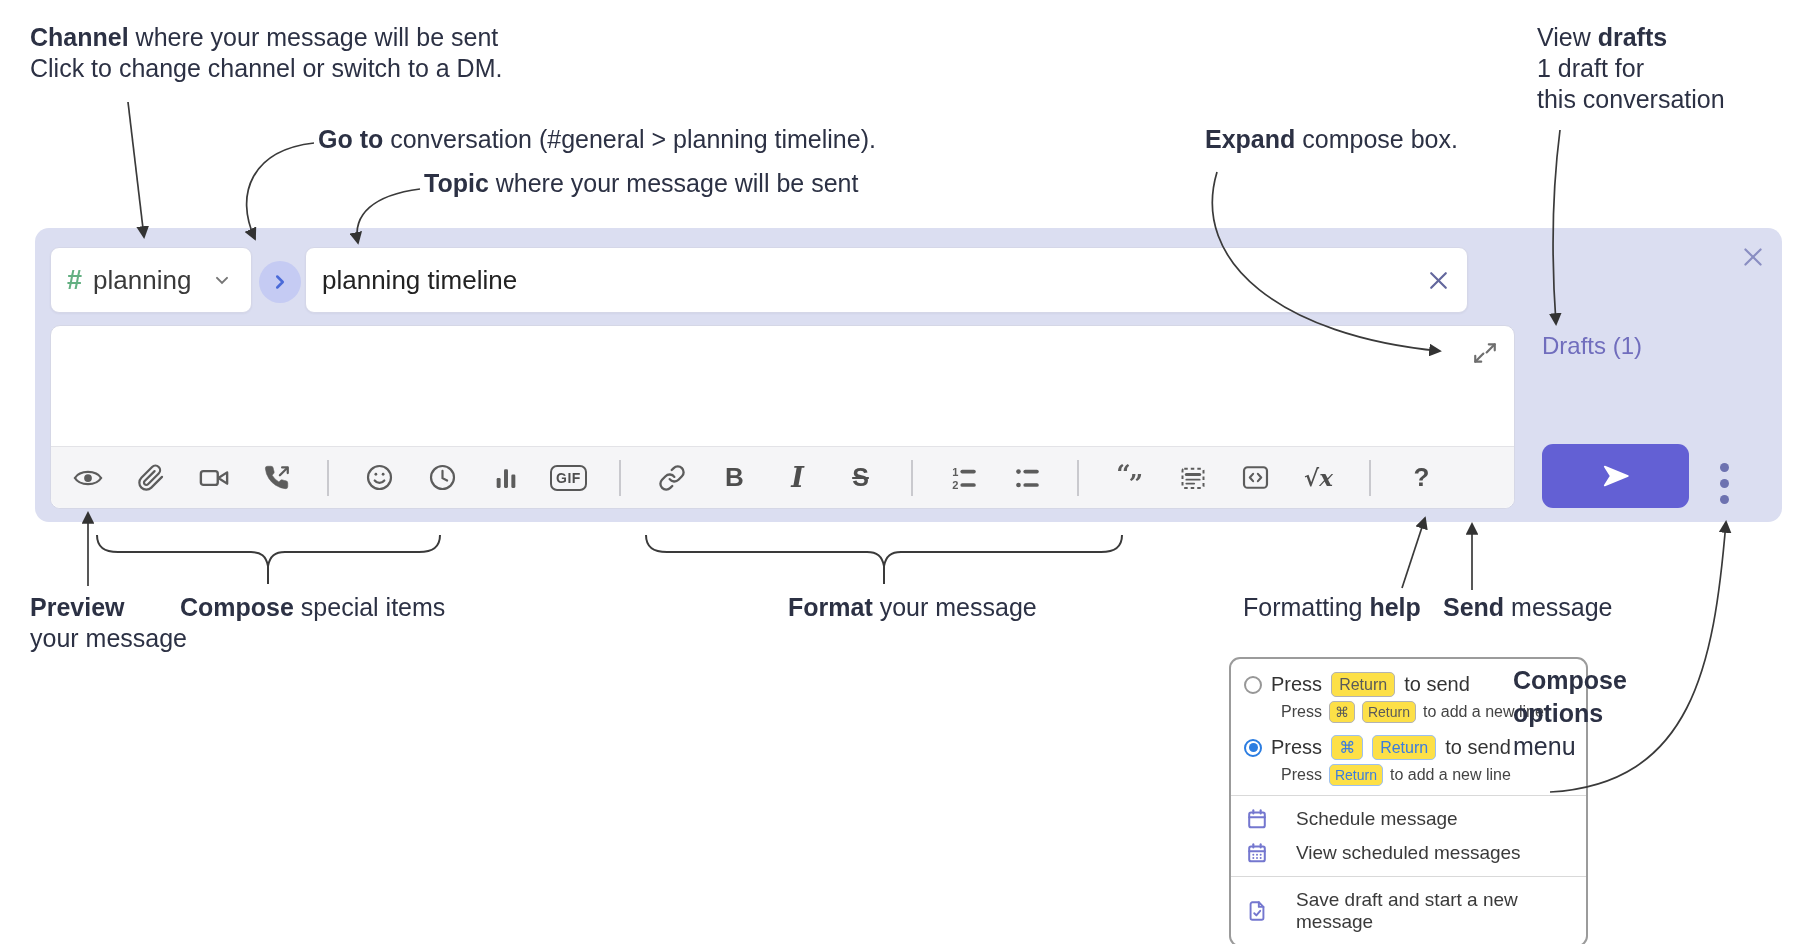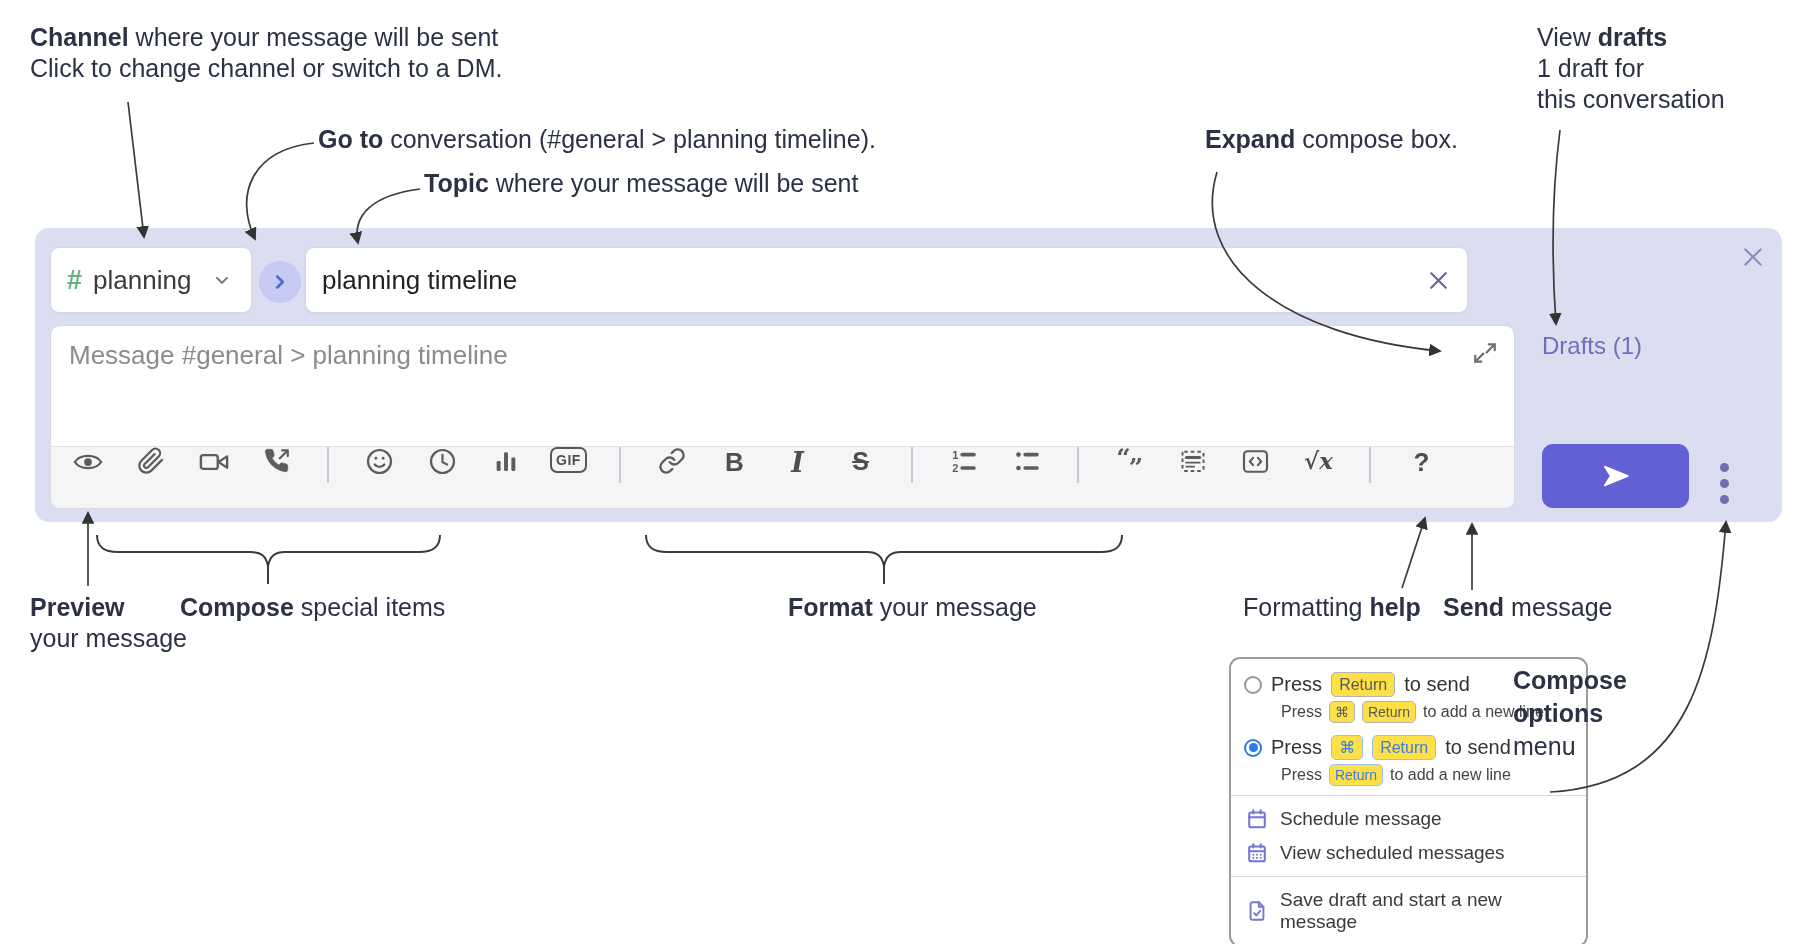--- a/index.html
+++ b/index.html
@@ -23,21 +23,21 @@
     border-radius:50%;background:#c5cbf3;display:flex;align-items:center;justify-content:center;cursor:pointer;padding:0;}
   .topic-input{left:270px;top:19px;width:1163px;height:66px;padding:0 16px;justify-content:space-between;}
   .topic-text{font-size:26px;color:#222;}
   .x-btn{cursor:pointer;display:flex;}
   .box-close{position:absolute;left:1705px;top:16px;cursor:pointer;}
   .msgbox{position:absolute;left:15px;top:97px;width:1465px;height:184px;background:#fff;
     border:1px solid #d5d7e6;border-radius:10px;box-sizing:border-box;}
   .placeholder{position:absolute;left:18px;top:14px;font-size:26px;color:#8b8b8b;cursor:text;}
   .expand-ic{position:absolute;right:16px;top:14px;cursor:pointer;}
   .toolbar{position:absolute;left:0;right:0;bottom:0;height:62px;background:#f5f5f7;
-    border-top:1px solid #e3e3e7;border-radius:0 0 10px 10px;display:flex;align-items:flex-start;
+    border-top:1px solid #e3e3e7;border-radius:0 0 10px 10px;display:flex;align-items:center;
     padding:0 14px;gap:18px;box-sizing:border-box;}
   .tb{width:45px;min-width:45px;display:flex;align-items:center;justify-content:center;
     color:#555;cursor:pointer;}
   .tb-txt{font-size:26px;font-weight:700;color:#4e4e4e;}
   .tb-italic{font-family:"DejaVu Serif",serif;font-style:italic;font-weight:600;font-size:27px;}
   .tb-strike{text-decoration:line-through;font-size:25px;}
   .tb-math{font-family:"DejaVu Serif",serif;font-style:italic;font-size:23px;font-weight:600;}
   .tb-help{font-size:26px;font-weight:600;}
   .gif-chip{border:2.5px solid #585858;border-radius:7px;font-size:14px;font-weight:700;
     padding:3px 4px;letter-spacing:.5px;color:#4e4e4e;}
@@ -57,21 +57,21 @@
   .opt-sub{display:flex;align-items:center;gap:7px;font-size:16px;color:#444;margin:4px 0 7px 37px;}
   .radio{width:18px;height:18px;min-width:18px;border:2px solid #979797;border-radius:50%;
     box-sizing:border-box;position:relative;cursor:pointer;}
   .radio.sel{border-color:#2b7de1;}
   .radio.sel::after{content:"";position:absolute;inset:2.5px;background:#2b7de1;border-radius:50%;}
   .key{border:1.5px solid #b3b3b3;border-radius:5px;padding:0 7px;font-size:16px;color:#5a5a5a;
     line-height:23px;background:#fde047;white-space:nowrap;}
   .key.sm{font-size:14px;line-height:20px;padding:0 5px;}
   .key.blue{border-color:#9cc0f0;color:#3a7ce0;}
   .menu-sec{border-top:1.5px solid #d9d9d9;padding:6px 0;}
-  .mitem{display:flex;align-items:center;gap:12px;padding:6px 15px;font-size:19px;color:#3a3a3a;cursor:pointer;}
+  .mitem{display:flex;align-items:center;gap:28px;padding:6px 15px;font-size:19px;color:#3a3a3a;cursor:pointer;}
 </style>
 </head>
 <body>
 
 <div class="stage">
 
   <svg class="overlay">
     <defs>
       <marker id="ah" viewBox="0 0 10 10" refX="8.5" refY="5" markerWidth="7.5" markerHeight="7.5" orient="auto-start-reverse">
         <path d="M0 0 L10 5 L0 10 z" fill="#333"></path>
@@ -165,21 +165,20 @@
     </div>
 
     <span class="x-btn box-close">
       <svg width="26" height="26" viewBox="0 0 24 24" fill="none" stroke="#8a8ec2" stroke-width="2" stroke-linecap="round">
           <line x1="5" y1="5" x2="19" y2="19"></line>
           <line x1="19" y1="5" x2="5" y2="19"></line>
         </svg>
     </span>
 
     <div class="msgbox">
-      <span class="placeholder">Message #general &gt; planning timeline</span>
       <span class="x-btn expand-ic">
         <svg width="26" height="26" viewBox="0 0 24 24" fill="none" stroke="#6e6e6e" stroke-width="2" stroke-linecap="round" stroke-linejoin="round">
           <polyline points="15.5 4 21 4 21 9.5"></polyline>
             <line x1="21" y1="4" x2="13.5" y2="11.5"></line>
           <polyline points="8.5 20 3 20 3 14.5"></polyline>
             <line x1="3" y1="20" x2="10.5" y2="12.5"></line>
         </svg>
       </span>
 
       <div class="toolbar">

